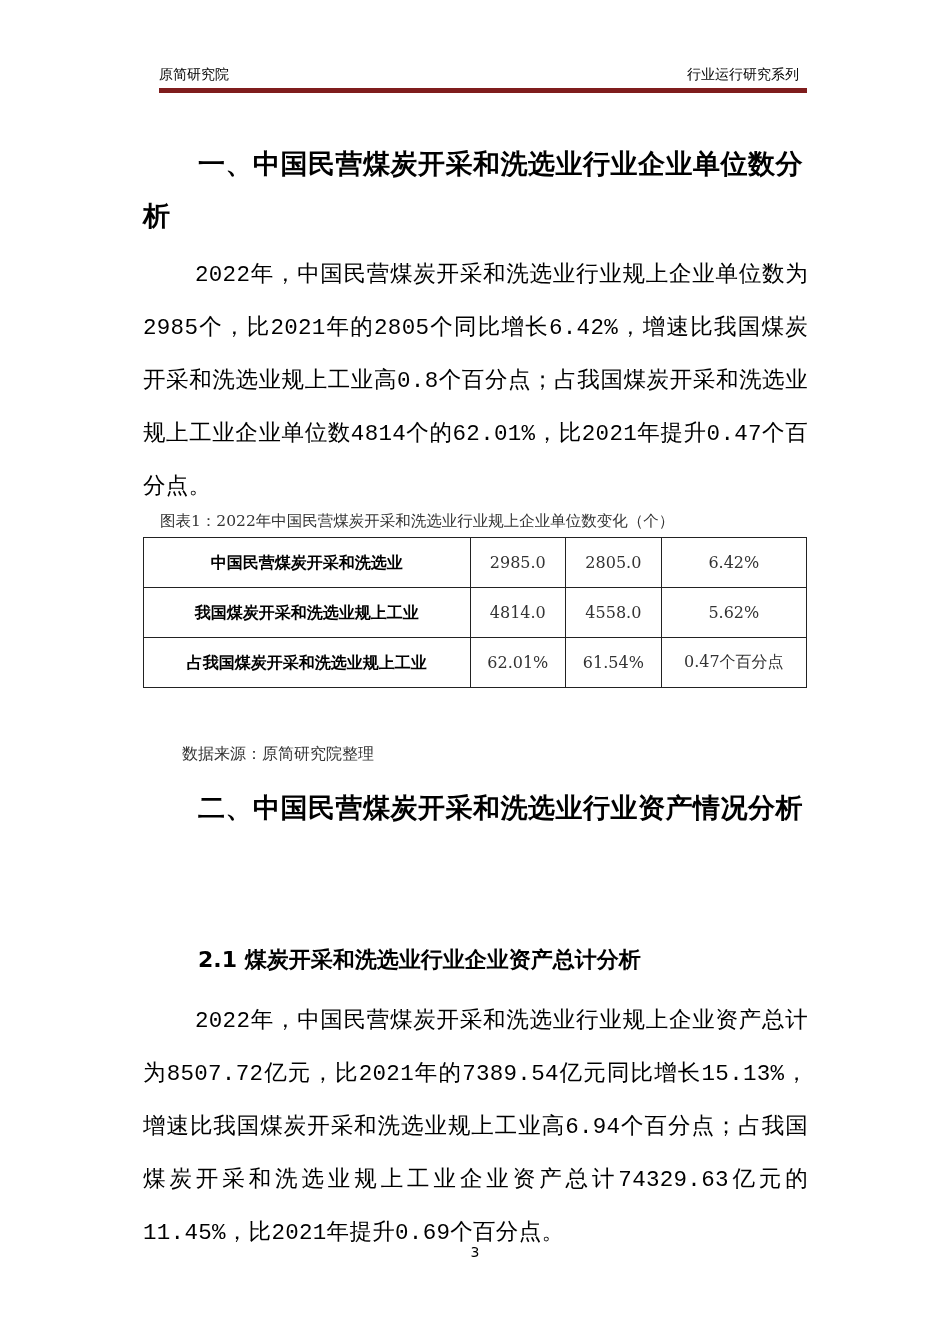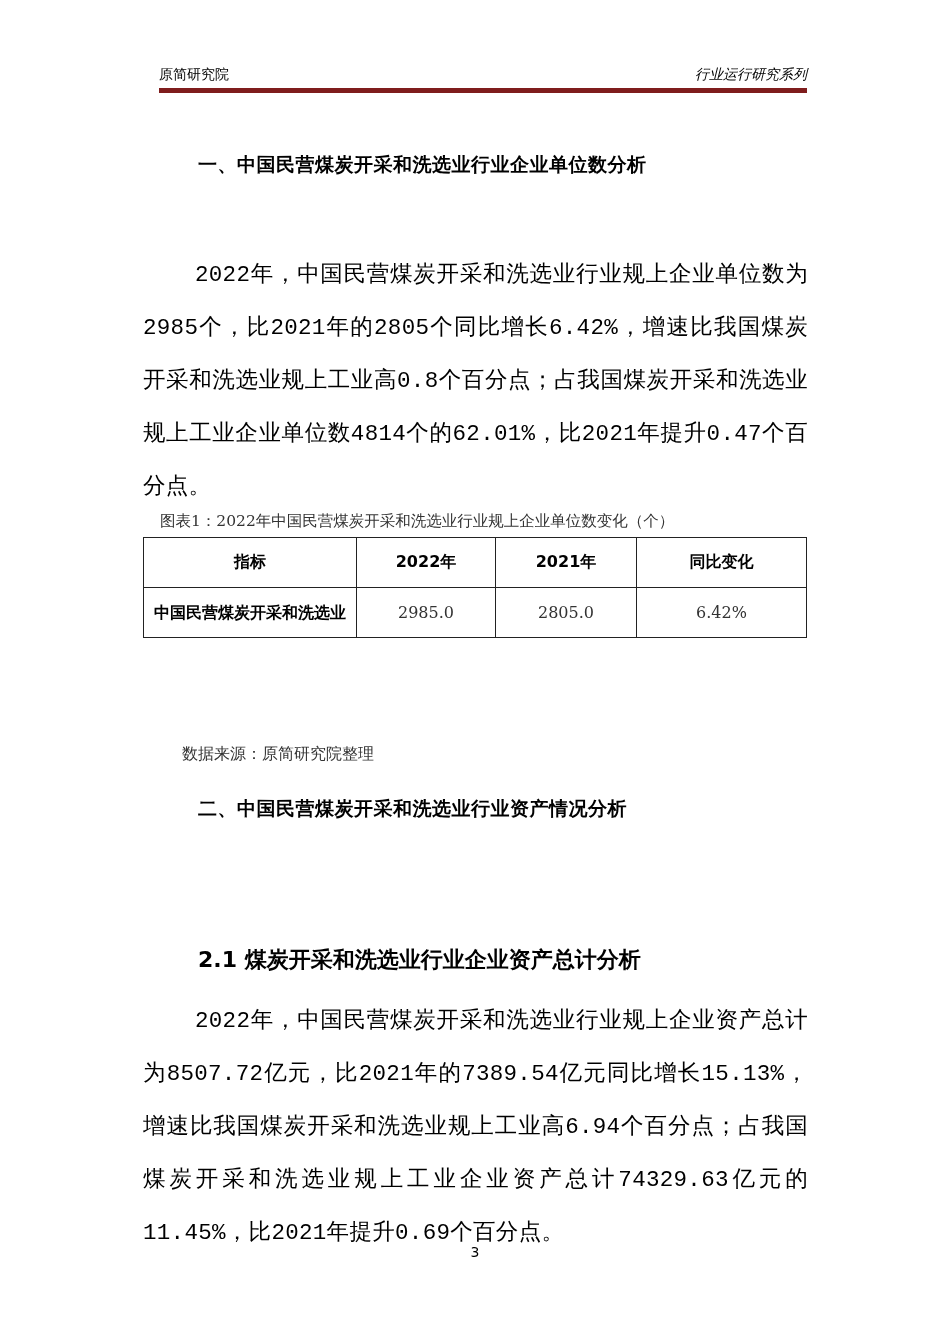--- a/index.html
+++ b/index.html
@@ -1,20 +1,20 @@
 <!DOCTYPE html>
 <html><head>
   <meta charset="utf-8">
   <style>
     html, body { margin: 0; padding: 0; background: #ffffff; }
     body { width: 950px; height: 1344px; position: relative; overflow: hidden; color: #000; }
     .hdr { position: absolute; left: 143px; right: 143px; top: 66px; height: 22px; border-bottom: 5px solid #7f1d1d; font-family: "DejaVu Sans", sans-serif; font-size: 14px; margin-left: 16px; }
     .hdr-left { position: absolute; left: 0; top: 0; }
-    .hdr-right { position: absolute; right: 0; top: 0; font-style: italic; }
-    .h1 { position: absolute; left: 143px; width: 665px; font-family: "DejaVu Sans", sans-serif; font-weight: bold; font-size: 19px; line-height: 52px; text-indent: 55px; letter-spacing: 0.5px; }
+    .hdr-right { position: absolute; right: 8px; top: 0; }
+    .h1 { position: absolute; left: 143px; width: 665px; font-family: "DejaVu Sans", sans-serif; font-weight: bold; font-size: 27px; line-height: 52px; text-indent: 55px; letter-spacing: 0.5px; }
     .h2 { position: absolute; left: 198px; font-family: "DejaVu Sans", sans-serif; font-weight: bold; font-size: 22px; line-height: 40px; margin-top: 44px; }
     .para { position: absolute; left: 143px; width: 665px; font-family: Liberation Mono, monospace; font-size: 22.5px; line-height: 53px; text-indent: 52px; text-align: justify; letter-spacing: 0.3px; }
     .caption { position: absolute; left: 160px; top: 511px; font-family: "DejaVu Serif", serif; font-size: 15.5px; color: #333; }
     table.data { position: absolute; left: 143px; top: 537px; width: 664px; border-collapse: collapse; font-size: 16px; }
     table.data td, table.data th { border: 1.5px solid #222; text-align: center; vertical-align: middle; padding: 0 6px; }
     table.data th { height: 49px; font-family: "DejaVu Sans", sans-serif; font-weight: bold; }
     table.data td { height: 49px; font-family: "DejaVu Serif", serif; color: #333; }
     table.data td.rowlabel { font-family: "DejaVu Sans", sans-serif; font-weight: bold; color: #000; line-height: 19px; }
     .source { position: absolute; left: 182px; top: 744px; font-family: "DejaVu Serif", serif; font-size: 16px; color: #333; }
     .pagenum { position: absolute; left: 0; width: 950px; top: 1244px; text-align: center; font-family: "DejaVu Sans", sans-serif; font-size: 14px; }
@@ -28,31 +28,37 @@
 </div>
 
 <div class="h1" style="top:138px;">一、中国民营煤炭开采和洗选业行业企业单位数分析</div>
 
 <div class="para" style="top:249px;">2022年，中国民营煤炭开采和洗选业行业规上企业单位数为2985个，比2021年的2805个同比增长6.42%，增速比我国煤炭开采和洗选业规上工业高0.8个百分点；占我国煤炭开采和洗选业规上工业企业单位数4814个的62.01%，比2021年提升0.47个百分点。</div>
 
 <div class="caption">图表1：2022年中国民营煤炭开采和洗选业行业规上企业单位数变化（个）</div>
 
 <table class="data">
   <tbody>
-      <tr>
-    <th style="width:200px;">指标</th>
-    <th style="width:126px;">2022年</th>
-    <th style="width:128px;">2021年</th>
-    <th>同比变化</th>
-  </tr>
   <tr>
     <td class="rowlabel">中国民营煤炭开采和洗选业</td>
     <td>2985.0</td>
     <td>2805.0</td>
     <td>6.42%</td>
+  </tr>
+  <tr>
+    <td class="rowlabel">我国煤炭开采和洗选业规上工业</td>
+    <td>4814.0</td>
+    <td>4558.0</td>
+    <td>5.62%</td>
+  </tr>
+  <tr>
+    <td class="rowlabel">占我国煤炭开采和洗选业规上工业</td>
+    <td>62.01%</td>
+    <td>61.54%</td>
+    <td>0.47个百分点</td>
   </tr>
 </tbody>
   </table>
 
 <div class="source">数据来源：原简研究院整理</div>
 
 <div class="h1" style="top:782px;">二、中国民营煤炭开采和洗选业行业资产情况分析</div>
 
 <div class="h2" style="top:896px;">2.1 煤炭开采和洗选业行业企业资产总计分析</div>
 

